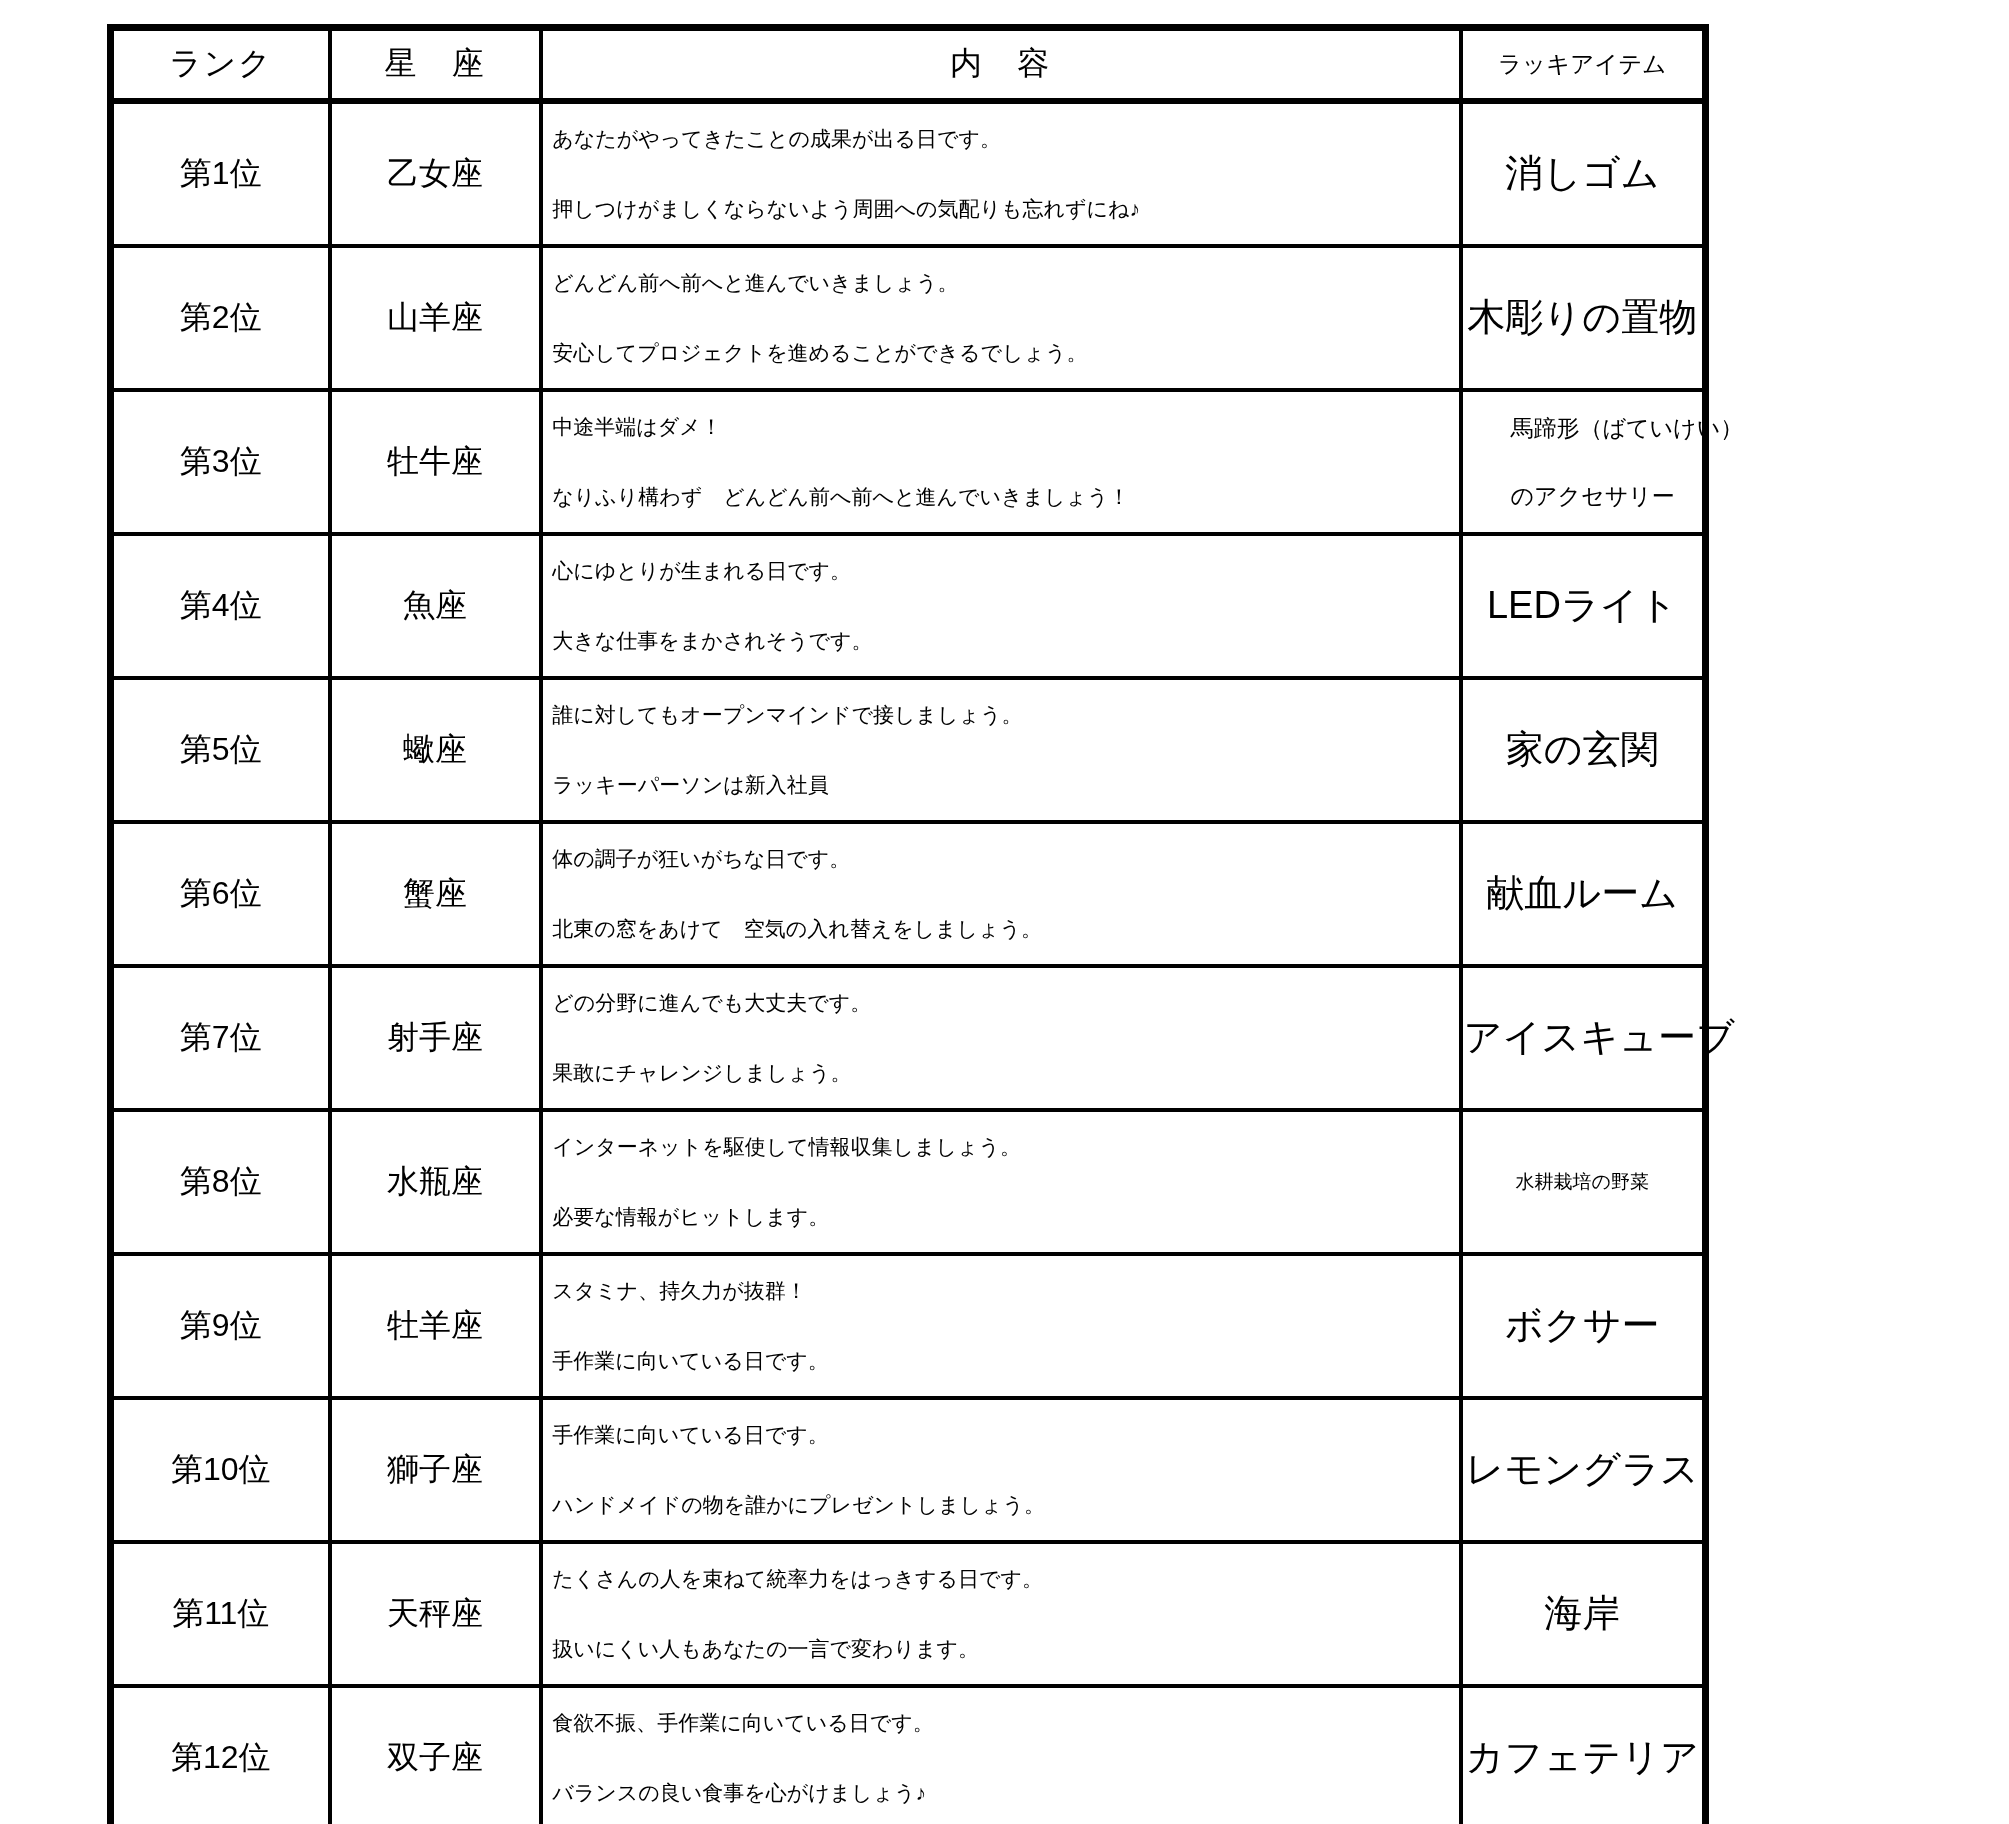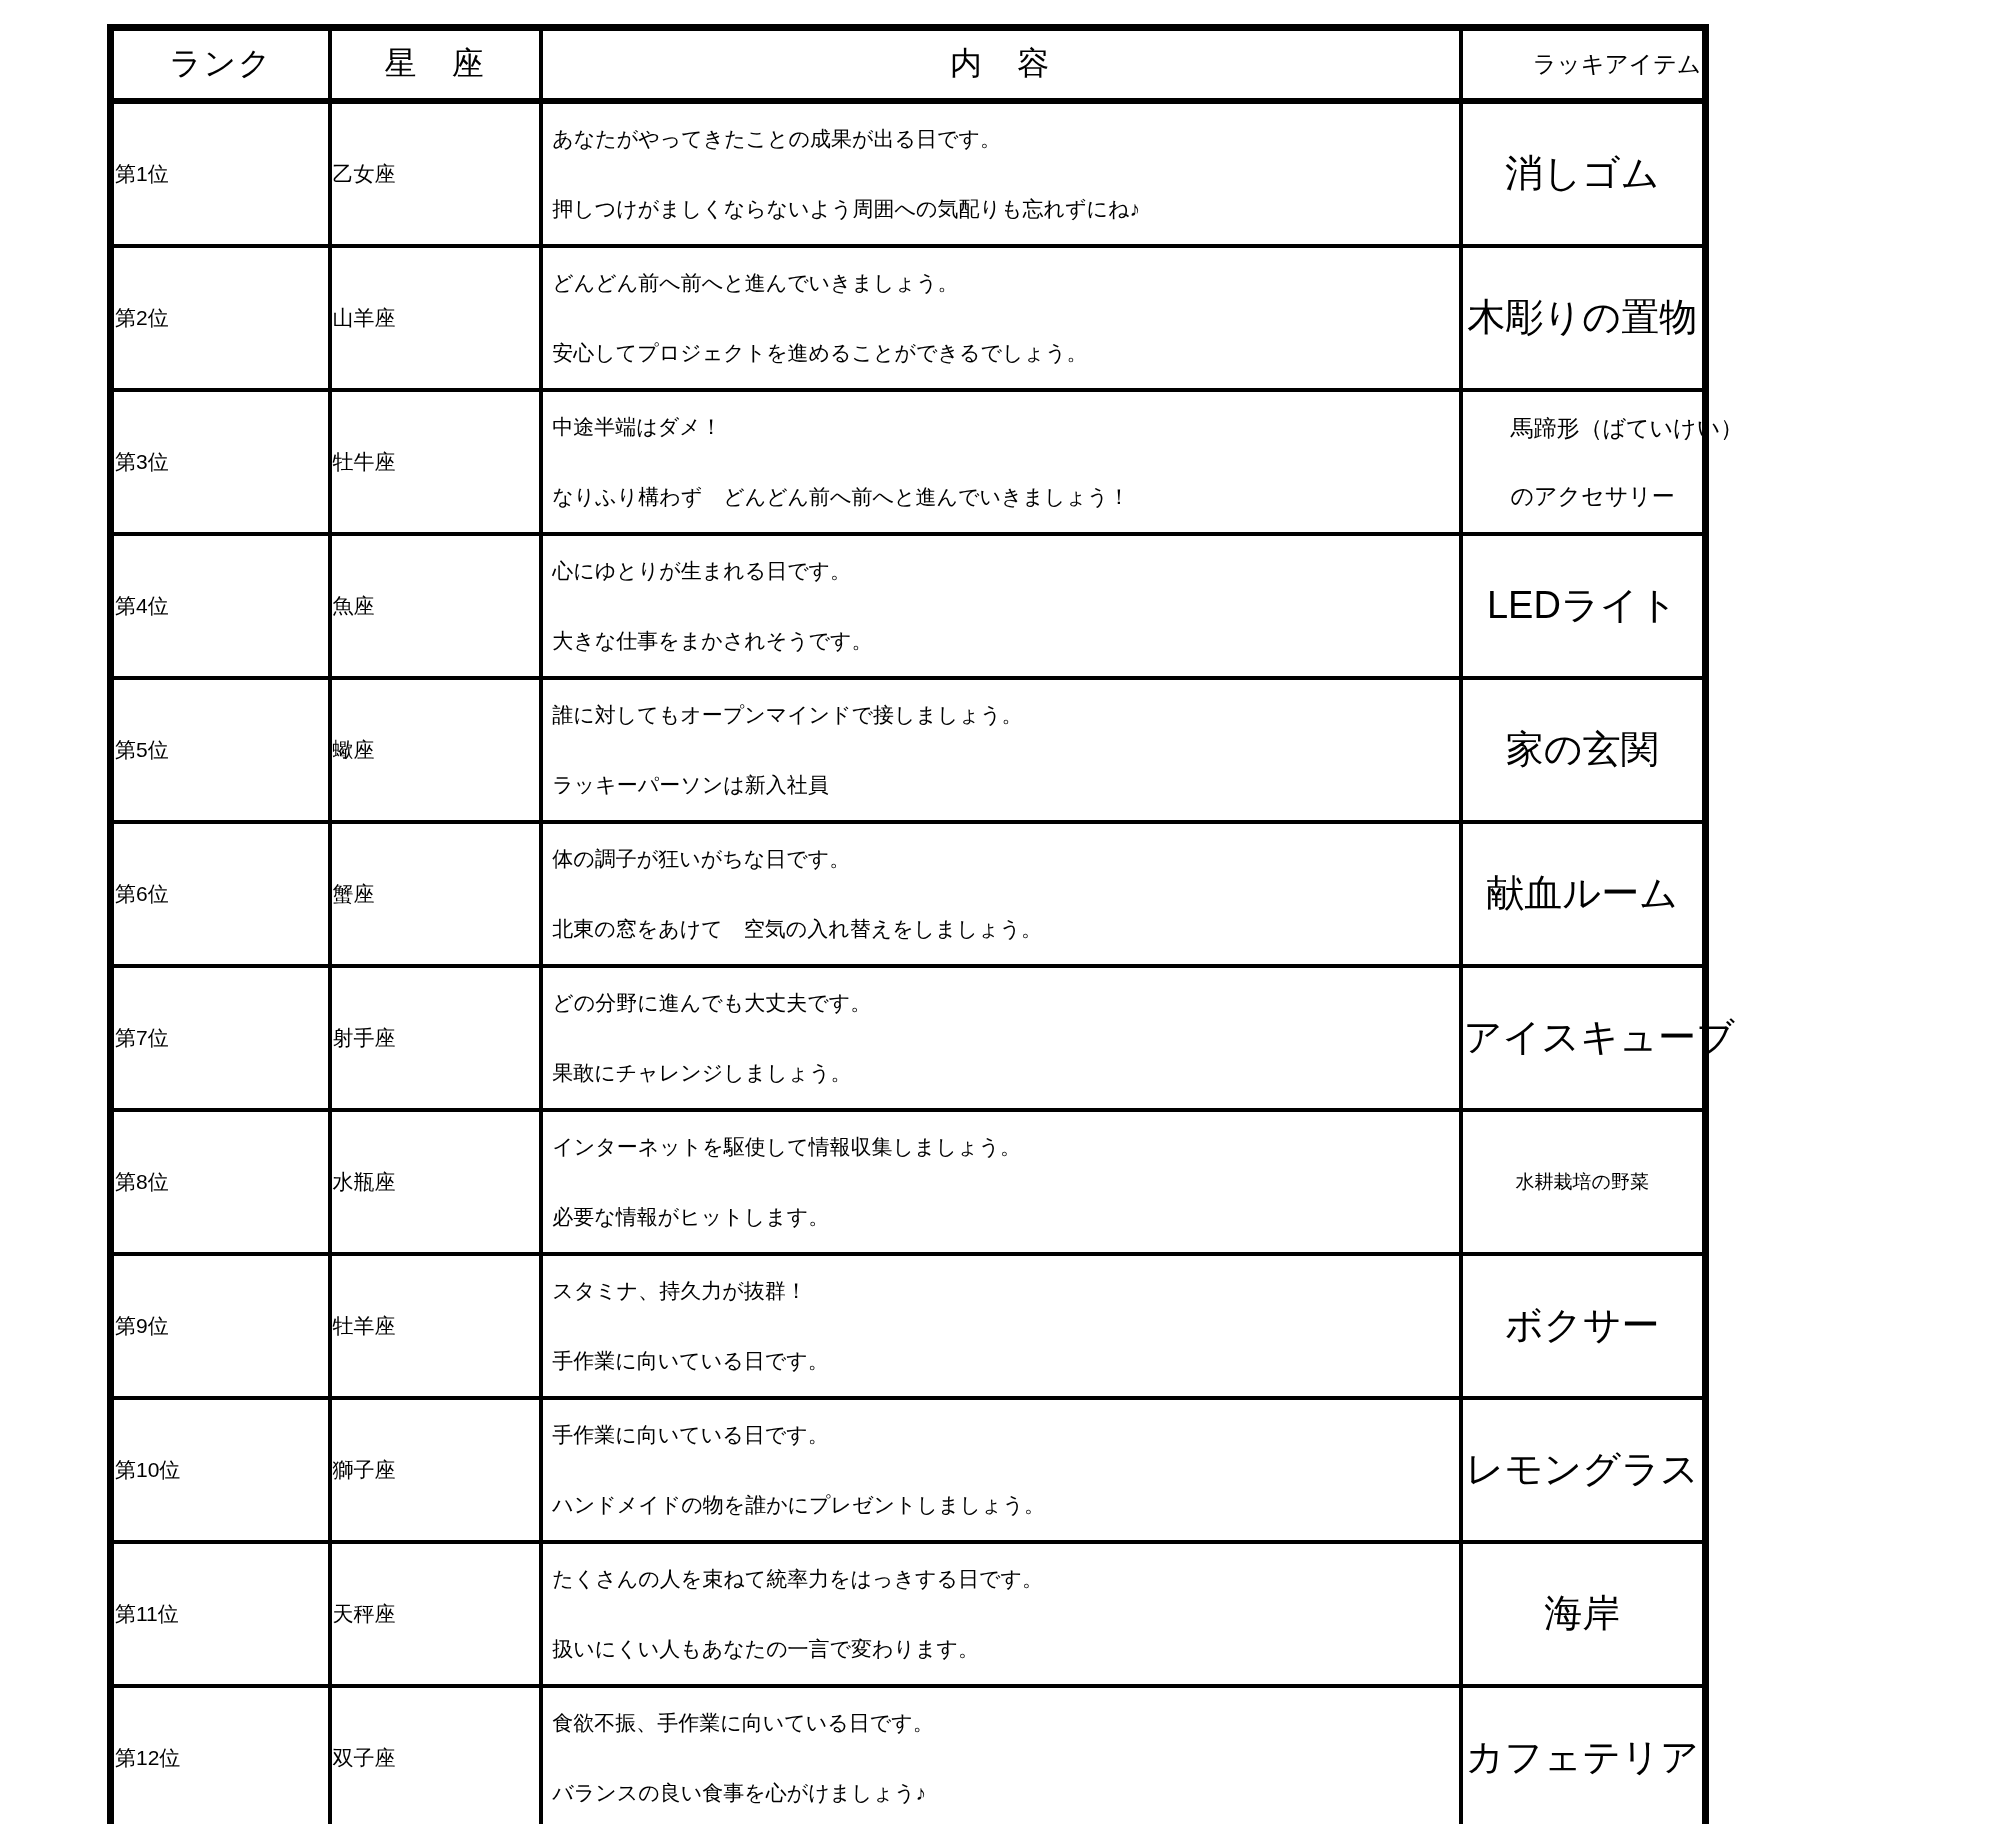--- a/index.html
+++ b/index.html
@@ -36,28 +36,28 @@
   }
   .rank-table thead tr { height: 73px; }
   .rank-table thead th {
     border-bottom: 6.5px solid #000;
     font-size: 32px;
     font-weight: normal;
     text-align: center;
     vertical-align: middle;
     letter-spacing: 1.6px;
   }
-  .rank-table thead th.h-lucky { font-size: 23.5px; letter-spacing: 0; text-align: right; }
+  .rank-table thead th.h-lucky { font-size: 23.5px; letter-spacing: 0; }
 
   .rank-table tbody tr { height: 143px; }
 
   td.rank, td.sign {
-    text-align: left;
-    vertical-align: middle;
-    font-size: 21px;
+    text-align: center;
+    vertical-align: middle;
+    font-size: 32px;
     white-space: nowrap;
   }
   td.content {
     vertical-align: middle;
     text-align: left;
     padding: 0 9.7px;
   }
   td.content .l {
     line-height: 70px;
     height: 70px;

